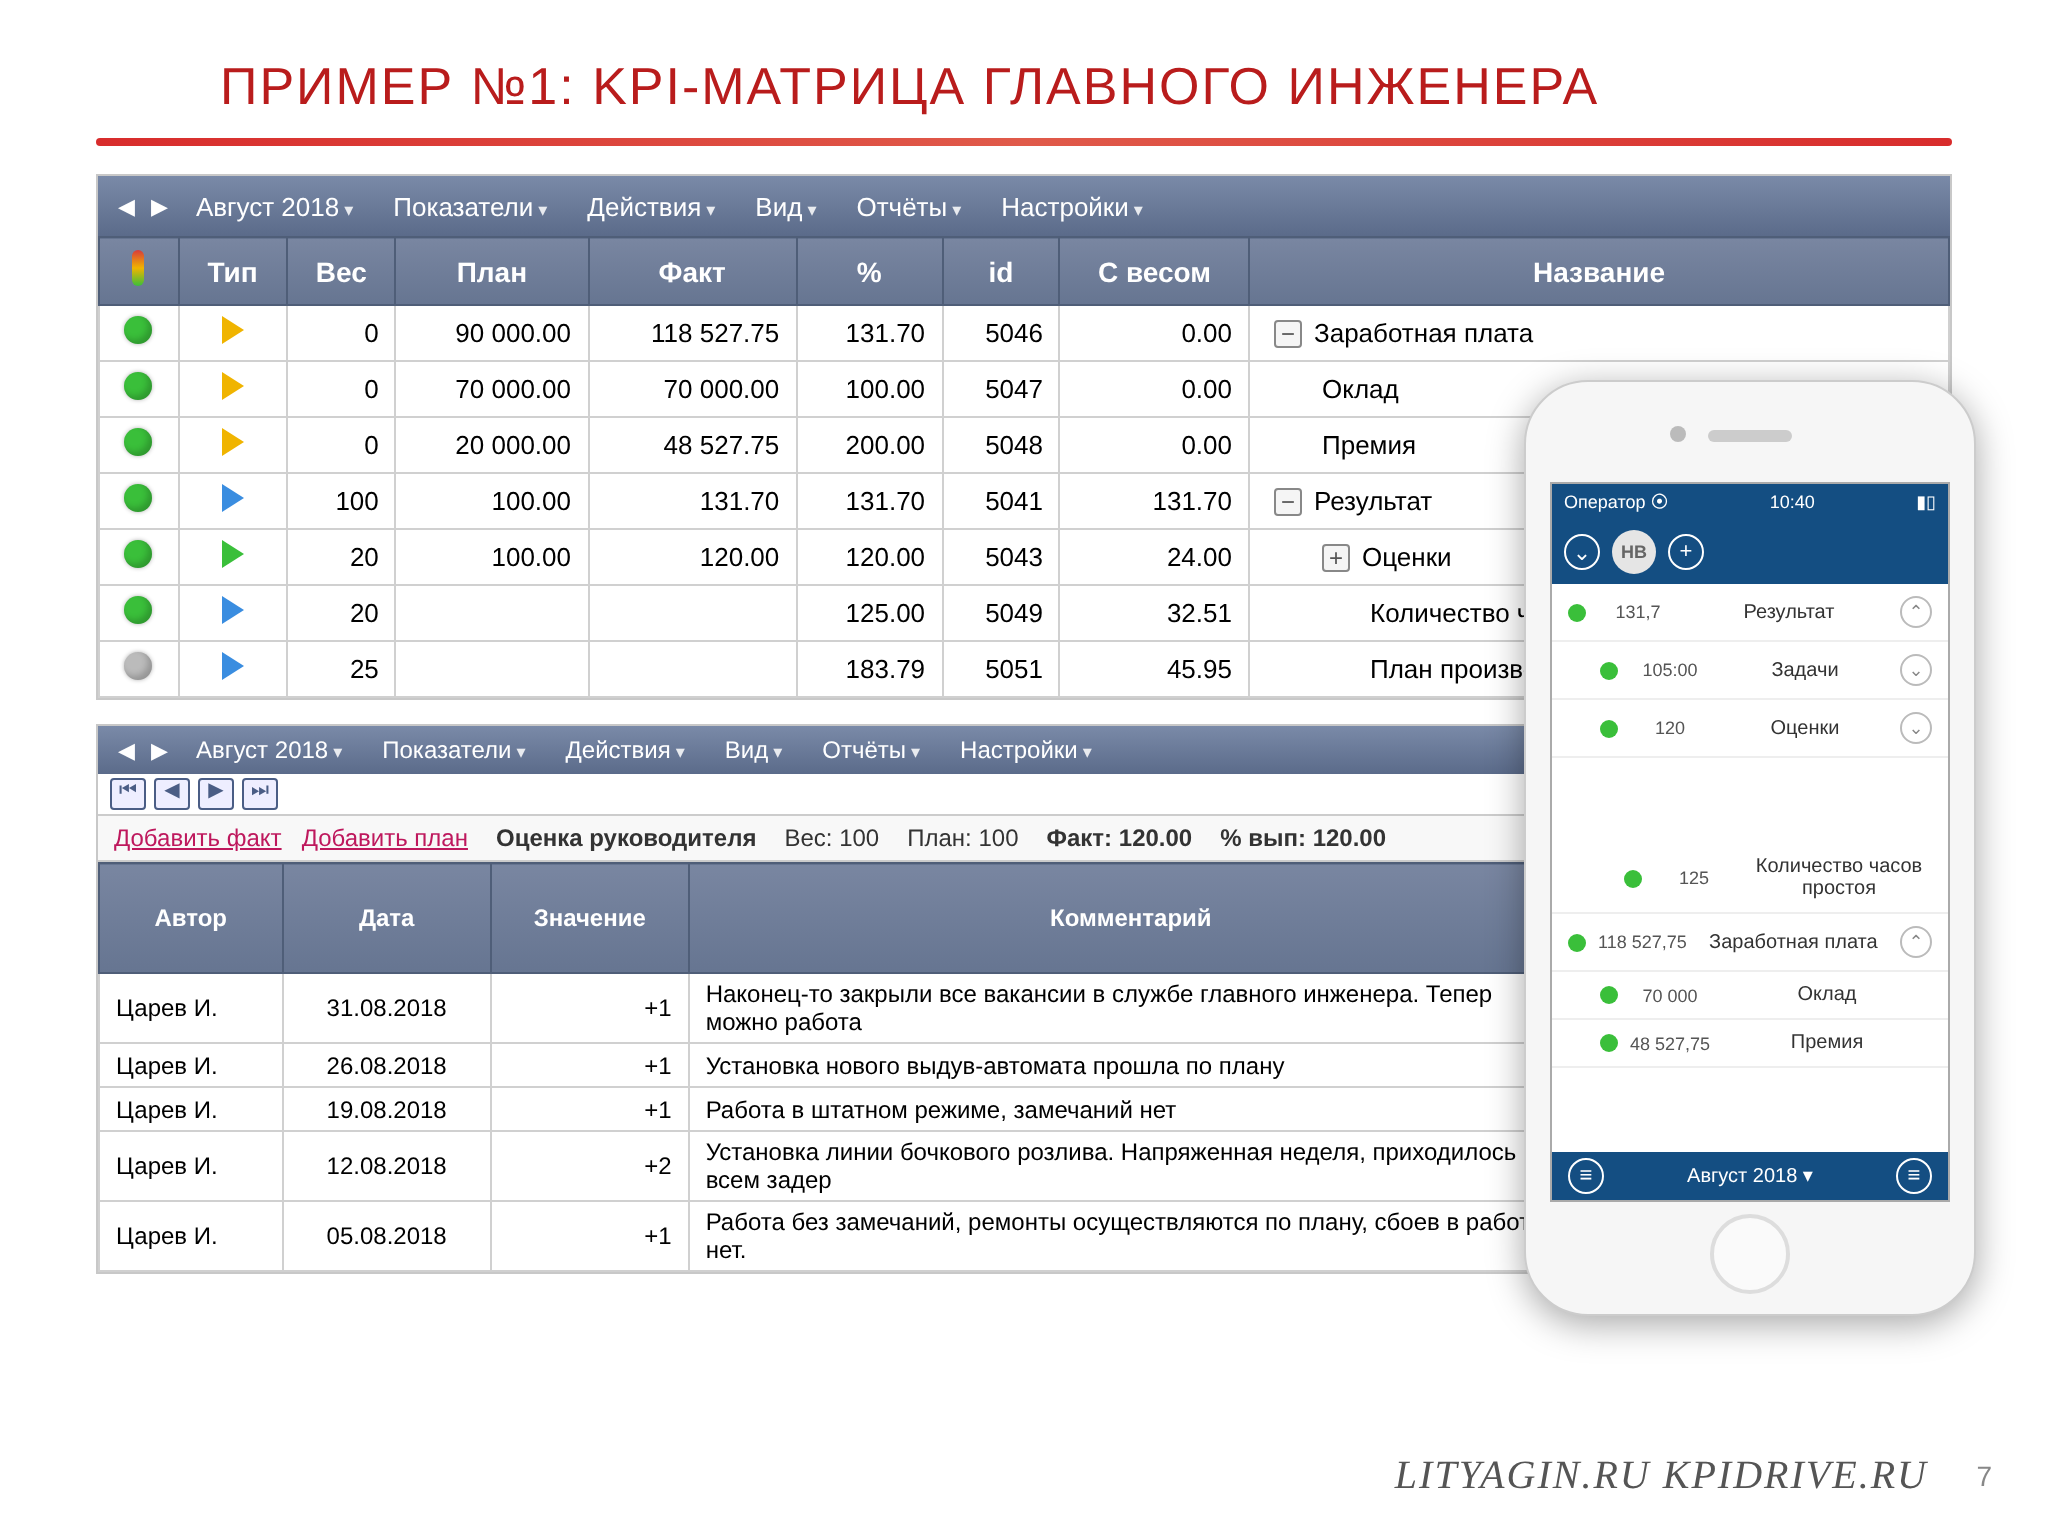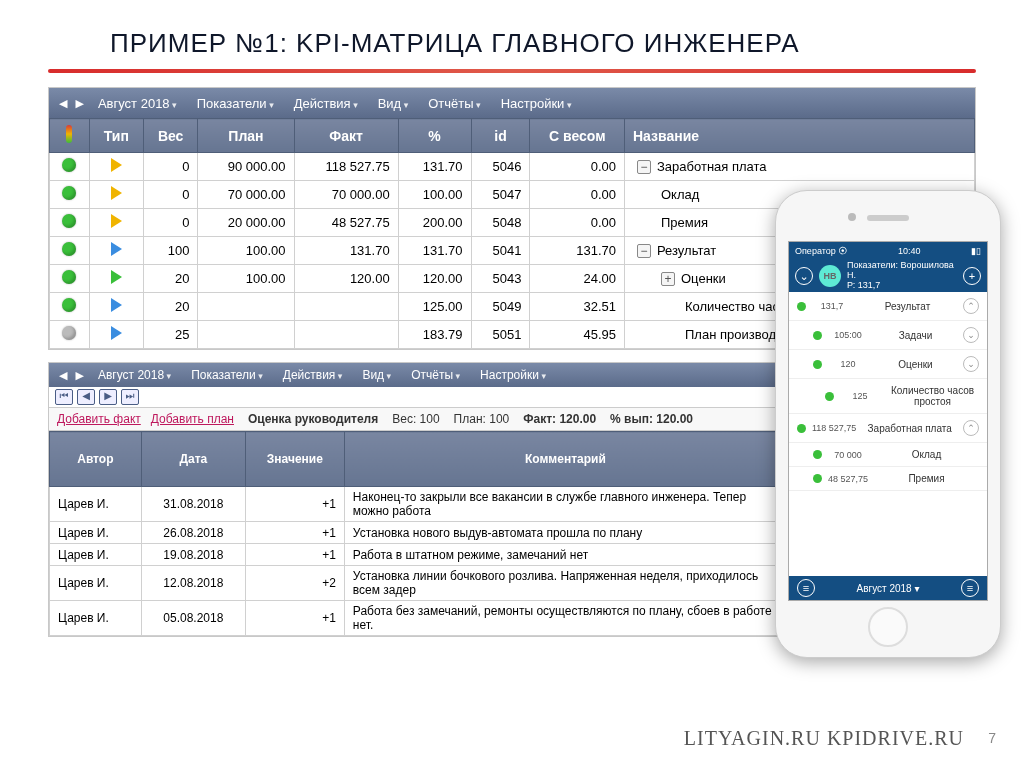--- a/index.html
+++ b/index.html
@@ -1,18 +1,18 @@
 <!DOCTYPE html>
 <html><head>
 <meta charset="utf-8">
 <style>
   * { box-sizing: border-box; margin: 0; padding: 0; }
   body { font-family: Arial, sans-serif; width: 1024px; height: 768px; background: #fff; position: relative; }
   
-  .page-title { font-size: 26px; font-weight: 400; color: #0f172a; letter-spacing: 1px; padding: 28px 0 10px 110px; }
+  .page-title { font-size: 26px; font-weight: 400; color: #b91c1c; letter-spacing: 1px; padding: 28px 0 10px 110px; }
   .red-rule { height: 4px; background: linear-gradient(to right, #d82c2c, #e05a4a, #d82c2c); margin: 0 48px 14px 48px; border-radius: 2px; }
   
   .panel { margin: 0 48px 12px 48px; border: 1px solid #c8c8c8; }
   .toolbar { background: linear-gradient(#7a8aa8, #5b6b8a); color: #fff; display: flex; align-items: center; height: 30px; padding: 0 6px; font-size: 13px; }
   .toolbar.small { height: 24px; font-size: 12px; }
   .nav-arrow { color: #fff; padding: 0 4px; cursor: pointer; font-size: 11px; }
   .tb-item { padding: 0 10px; cursor: pointer; white-space: nowrap; }
   .tb-item::after { content: " ▾"; font-size: 9px; opacity: .85; }
   
   .grid { width: 100%; border-collapse: collapse; font-size: 13px; }
@@ -34,33 +34,33 @@
   .sub-info .links a { color:#be185d; text-decoration:underline; cursor:pointer; }
   .iconbar { display:flex; gap:4px; padding:2px 6px; border-bottom:1px solid #ccc; }
   .iconbox { width:18px; height:16px; border:1px solid #4a5d85; border-radius:2px; background:#eef; cursor:pointer; font-size:10px; text-align:center; line-height:12px; color:#4a5d85; }
   
   .grid2 { width:100%; border-collapse:collapse; font-size:12px; }
   .grid2 th { background: linear-gradient(#7986a1, #667591); color:#fff; font-weight:700; padding:20px 8px; border:1px solid #4f5e78; }
   .grid2 td { border:1px solid #d0d0d0; padding:3px 8px; background:#fff; height:22px; }
   .grid2 td.r { text-align:right; }
   .grid2 td.c { text-align:center; }
   
-  .footer { position:absolute; bottom:18px; right:60px; font-family: Georgia, serif; font-size:20px; color:#555; letter-spacing:1px; }
+  .footer { position:absolute; bottom:18px; right:60px; font-family: Georgia, serif; font-style:italic; font-size:20px; color:#555; letter-spacing:1px; }
   .pagenum { position:absolute; bottom:22px; right:28px; font-size:14px; color:#888; }
   
   
-  .phone { position:absolute; right:23px; top:190px; width:226px; height:468px; background:#f6f6f6; border-radius:32px; box-shadow:0 4px 18px rgba(0,0,0,.35); border:1px solid #ccc; padding:50px 12px 56px 12px; }
+  .phone { position:absolute; right:36px; top:190px; width:226px; height:468px; background:#f6f6f6; border-radius:32px; box-shadow:0 4px 18px rgba(0,0,0,.35); border:1px solid #ccc; padding:50px 12px 56px 12px; }
   .speaker { position:absolute; top:24px; left:50%; transform:translateX(-50%); width:42px; height:6px; background:#ccc; border-radius:3px; }
   .cam { position:absolute; top:22px; left:72px; width:8px; height:8px; background:#bbb; border-radius:50%; }
   .homebtn { position:absolute; bottom:10px; left:50%; transform:translateX(-50%); width:40px; height:40px; border:2px solid #ddd; border-radius:50%; background:#fafafa; }
   .screen { width:100%; height:100%; background:#fff; border:1px solid #aaa; overflow:hidden; display:flex; flex-direction:column; }
   .statusbar { background:#144e82; color:#fff; height:18px; font-size:9px; display:flex; justify-content:space-between; align-items:center; padding:0 6px; }
   .appheader { background:#144e82; color:#fff; height:32px; display:flex; align-items:center; padding:0 6px; gap:6px; font-size:9px; }
   .circ { width:18px; height:18px; border:1px solid #fff; border-radius:50%; display:flex; align-items:center; justify-content:center; font-size:11px; cursor:pointer; }
-  .avatar { width:22px; height:22px; border-radius:50%; background:#5eead4; color:#666; display:flex; align-items:center; justify-content:center; font-size:9px; font-weight:700; }
+  .avatar { width:22px; height:22px; border-radius:50%; background:#e5e5e5; color:#666; display:flex; align-items:center; justify-content:center; font-size:9px; font-weight:700; }
   .applist { flex:1; overflow:hidden;text-align:center; }
   .arow { display:flex; align-items:center; padding:6px 8px; font-size:10px; border-bottom:1px solid #eee; gap:6px; }
   .arow.indent { padding-left:24px; }
   .adot { width:9px; height:9px; border-radius:50%; background:#3abf3a; flex:0 0 9px; }
   .aval { color:#555; min-width:40px; font-size:9px; }
   .aname { flex:1; color:#333; }
   .acirc { width:16px; height:16px; border:1px solid #bbb; border-radius:50%; font-size:9px; display:flex; align-items:center; justify-content:center; color:#888; cursor:pointer; }
   .appfooter { background:#144e82; color:#fff; height:24px; display:flex; align-items:center; justify-content:space-between; padding:0 8px; font-size:10px; }
 </style>
 </head>
@@ -84,21 +84,21 @@
     <thead>
         <tr id="hdr">
           <th><span style="display:inline-block;width:6px;height:18px;background:linear-gradient(#d83a3a,#f0b400,#3abf3a);border-radius:3px;"></span></th>
           <th>Тип</th>
           <th>Вес</th>
           <th>План</th>
           <th>Факт</th>
           <th>%</th>
           <th>id</th>
           <th>С весом</th>
-          <th style="text-align: left; width: 350px;">Название</th>
+          <th style="text-align: center; width: 350px;">Название</th>
         </tr>
       </thead>
     <tbody id="tbody">
         <tr>
           <td class="c"><span class="dot"></span></td>
           <td class="c"><span class="tri-y"></span></td>
           <td class="">0</td>
           <td class="">90 000.00</td>
           <td class="">118 527.75</td>
           <td class="">131.70</td>
@@ -253,24 +253,20 @@
   <div class="speaker"></div>
   <div class="screen">
     <div class="statusbar">
       <span><span>Оператор</span> ⦿</span>
       <span>10:40</span>
       <span>▮▯</span>
     </div>
     <div class="appheader">
       <span class="circ">⌄</span>
       <span class="avatar">НВ</span>
-      <span style="flex:1; line-height:1.1;">
-        <div>Показатели: Ворошилова Н.</div>
-        <div>Р: 131,7</div>
-      </span>
       <span class="circ">+</span>
     </div>
     <div class="applist" id="applist">
         <div class="arow">
           <span class="adot"></span>
           <span class="aval">131,7</span>
           <span class="aname">Результат</span>
           <span class="acirc">⌃</span>
         </div>
         <div class="arow indent">
@@ -278,21 +274,21 @@
           <span class="aval">105:00</span>
           <span class="aname">Задачи</span>
           <span class="acirc">⌄</span>
         </div>
         <div class="arow indent">
           <span class="adot"></span>
           <span class="aval">120</span>
           <span class="aname">Оценки</span>
           <span class="acirc">⌄</span>
         </div>
-        <div class="arow indent" style="padding-left: 36px;">
+        <div class="arow indent" style="padding-left: 36px; margin-top: 43px;">
           <span class="adot"></span>
           <span class="aval">125</span>
           <span class="aname">Количество часов простоя</span>
         </div>
         <div class="arow">
           <span class="adot"></span>
           <span class="aval">118 527,75</span>
           <span class="aname">Заработная плата</span>
           <span class="acirc">⌃</span>
         </div>

